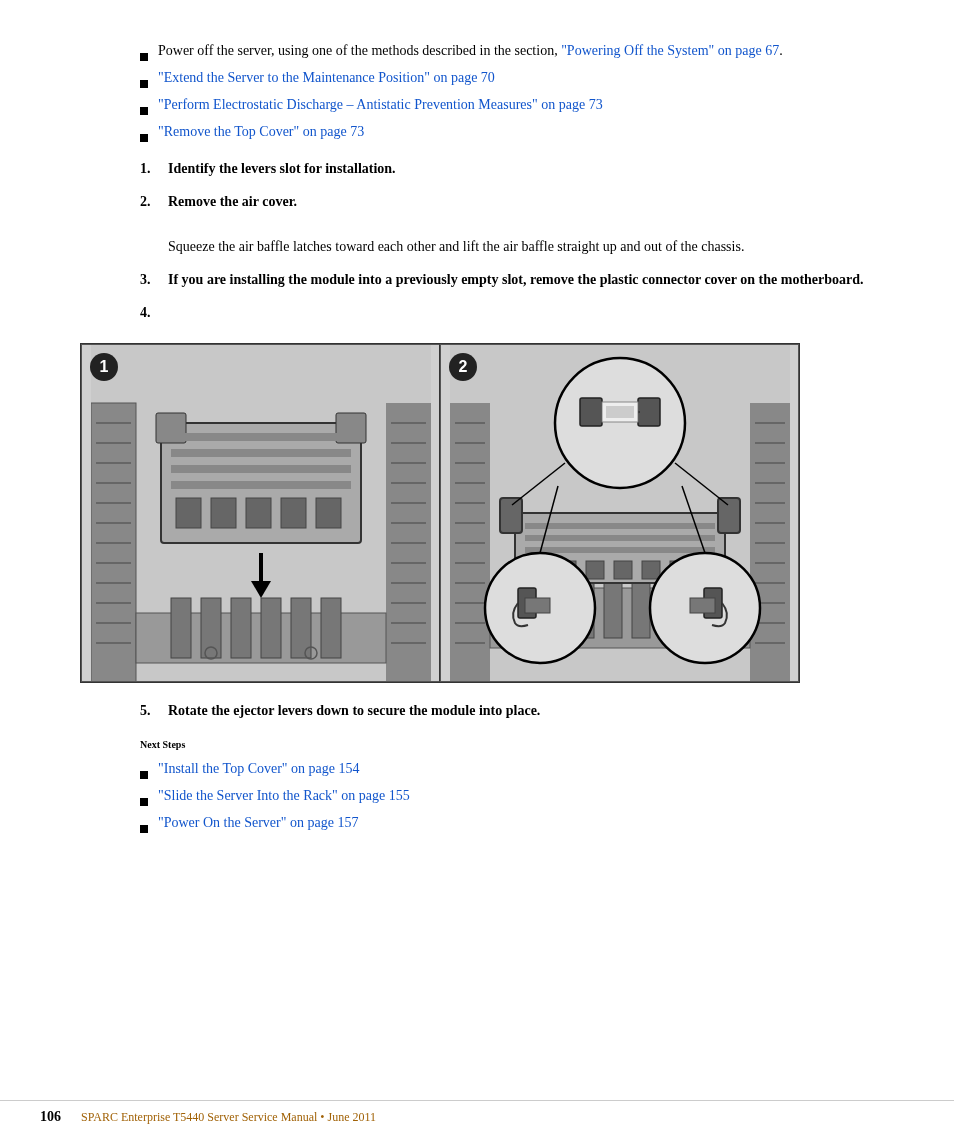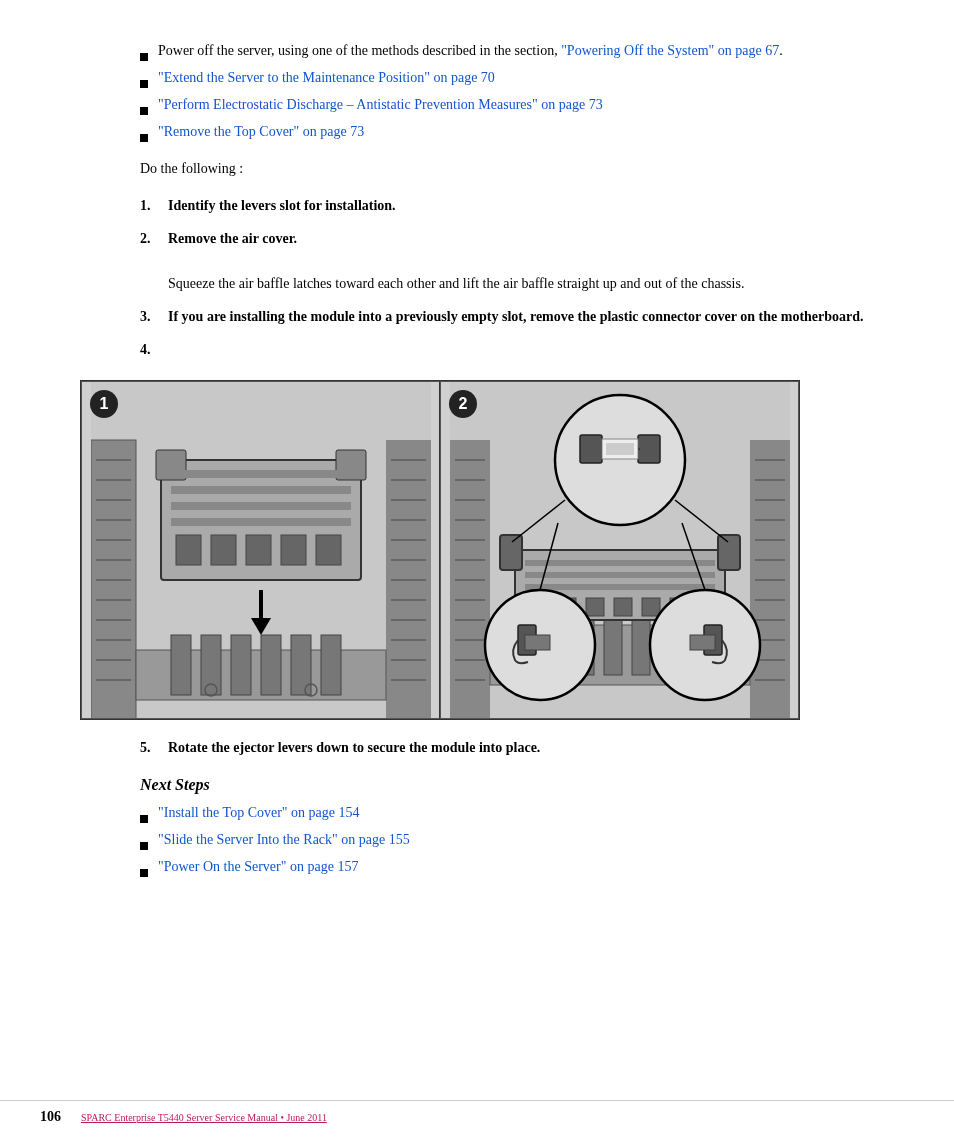--- a/index.html
+++ b/index.html
@@ -133,23 +133,22 @@
       font-family: Arial, sans-serif;
       z-index: 10;
     }
 
     .next-steps-section {
       margin-top: 20px;
     }
 
     .next-steps-title {
       font-weight: bold;
-      font-size: 16px;
+      font-size: 10px;
       margin-bottom: 8px;
-      font-style: italic;
     }
 
     .footer {
       position: absolute;
       bottom: 20px;
       left: 0;
       right: 0;
       display: flex;
       align-items: center;
       padding: 0 40px;
@@ -157,23 +156,22 @@
       padding-top: 8px;
     }
 
     .footer-page-num {
       font-weight: bold;
       font-size: 14px;
       margin-right: 20px;
     }
 
     .footer-title {
-      font-size: 10px;
-      color: #be185d;
-      text-decoration: underline;
+      font-size: 12px;
+      color: #a16207;
     }
   </style>
 </head>
 <body>
 
 <div class="page">
   <div class="content-area">
 
     <ul class="bullet-list">
       <li>
@@ -189,21 +187,20 @@
       <li>
         <span class="bullet-square"></span>
         <a class="link-text" href="#">"Perform Electrostatic Discharge – Antistatic Prevention Measures" on page 73</a>
       </li>
       <li>
         <span class="bullet-square"></span>
         <a class="link-text" href="#">"Remove the Top Cover" on page 73</a>
       </li>
     </ul>
 
-    <p class="do-following">Do the following :</p>
 
     <ol class="numbered-steps">
       <li>
         <div class="step-header">
           <span class="step-number">1.</span>
           <span class="step-label">Identify the levers slot for installation.</span>
         </div>
       </li>
       <li>
         <div class="step-header">

